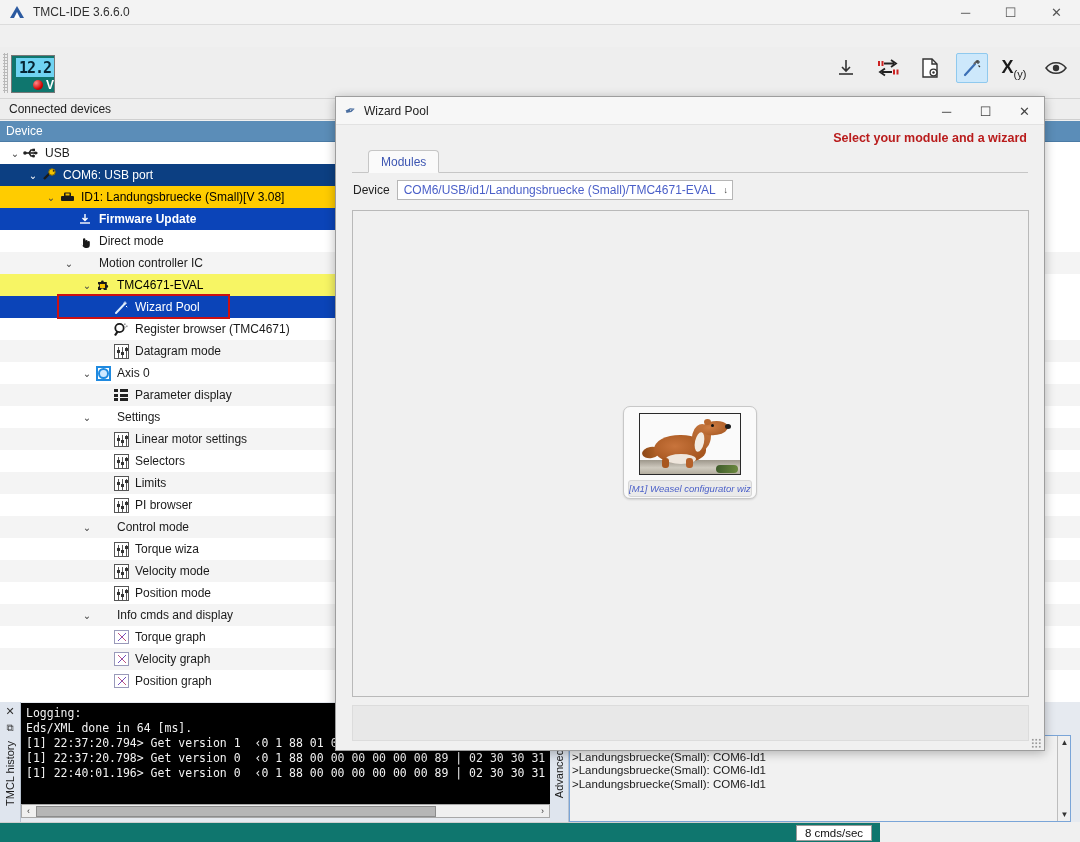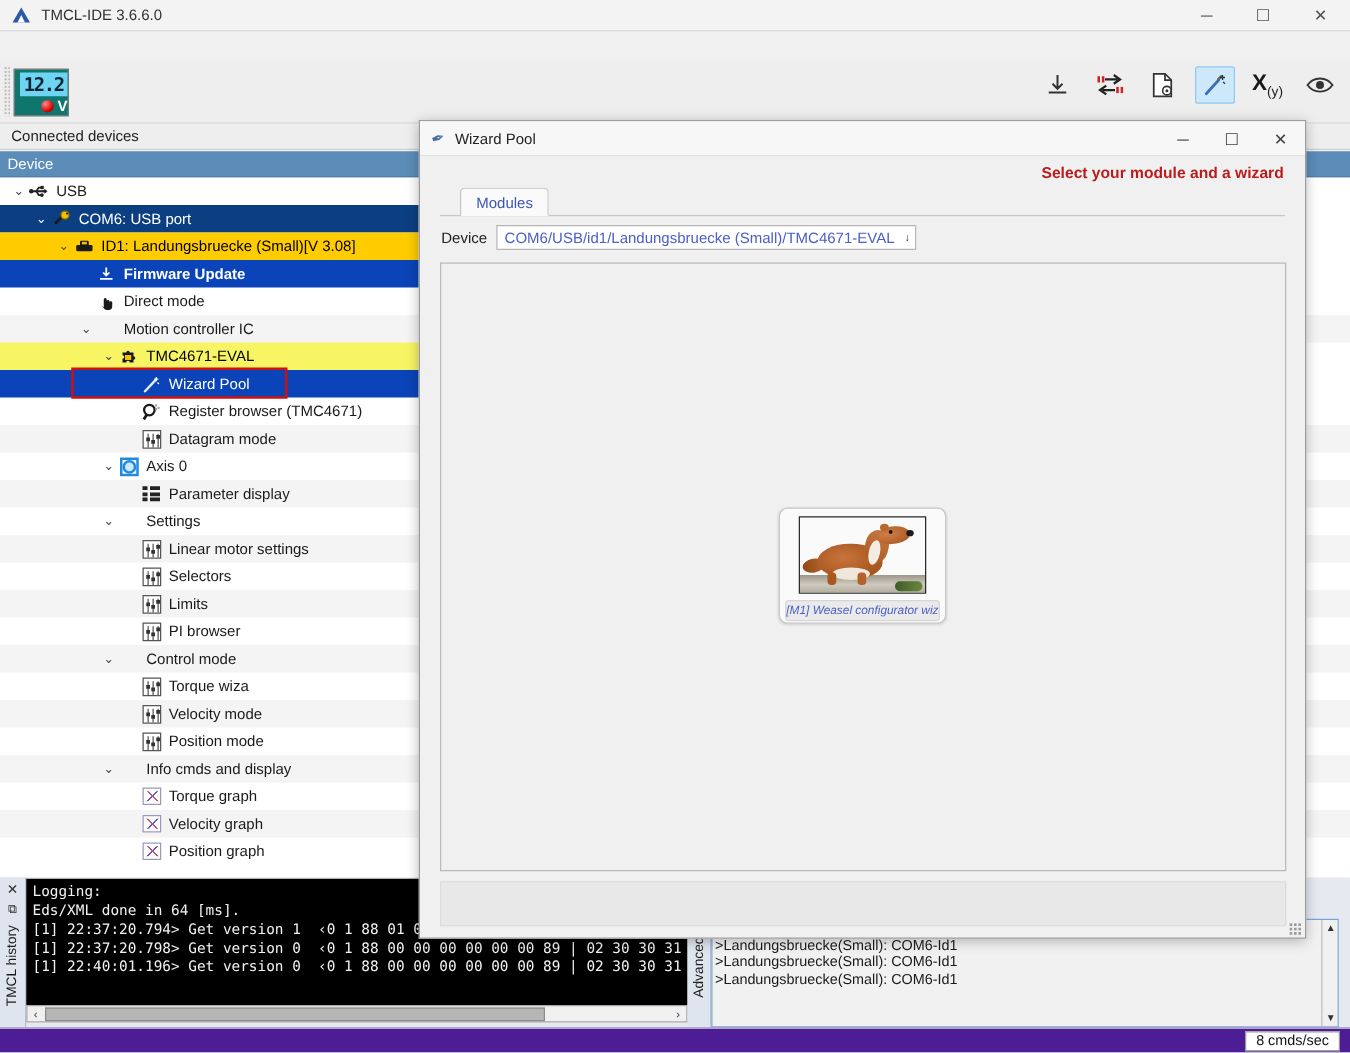--- a/index.html
+++ b/index.html
@@ -314,22 +314,22 @@
   }
   .ivs-arrow {
     width: 13px; height: 13px; display: flex; align-items: center; justify-content: center;
     font-size: 8px; color: #333;
   }
   .ivs-arrow.bot { position: absolute; bottom: 0; left: 0; }
 
   
   .statusbar {
     position: absolute; left: 0; top: 822px;
-    width: 1080px; height: 20px;
-    background: #4c1d95;
+    width: 880px; height: 20px;
+    background: #0f766e;
     border-top: 1px solid #cfcfcf;
   }
   .cmds {
     position: absolute; right: 8px; top: 2px;
     min-width: 76px; height: 16px;
     background: #ffffff; border: 1px solid #9a9a9a;
     font-size: 11.5px; color: #111;
     display: flex; align-items: center; justify-content: center;
     padding: 0 6px;
   }

